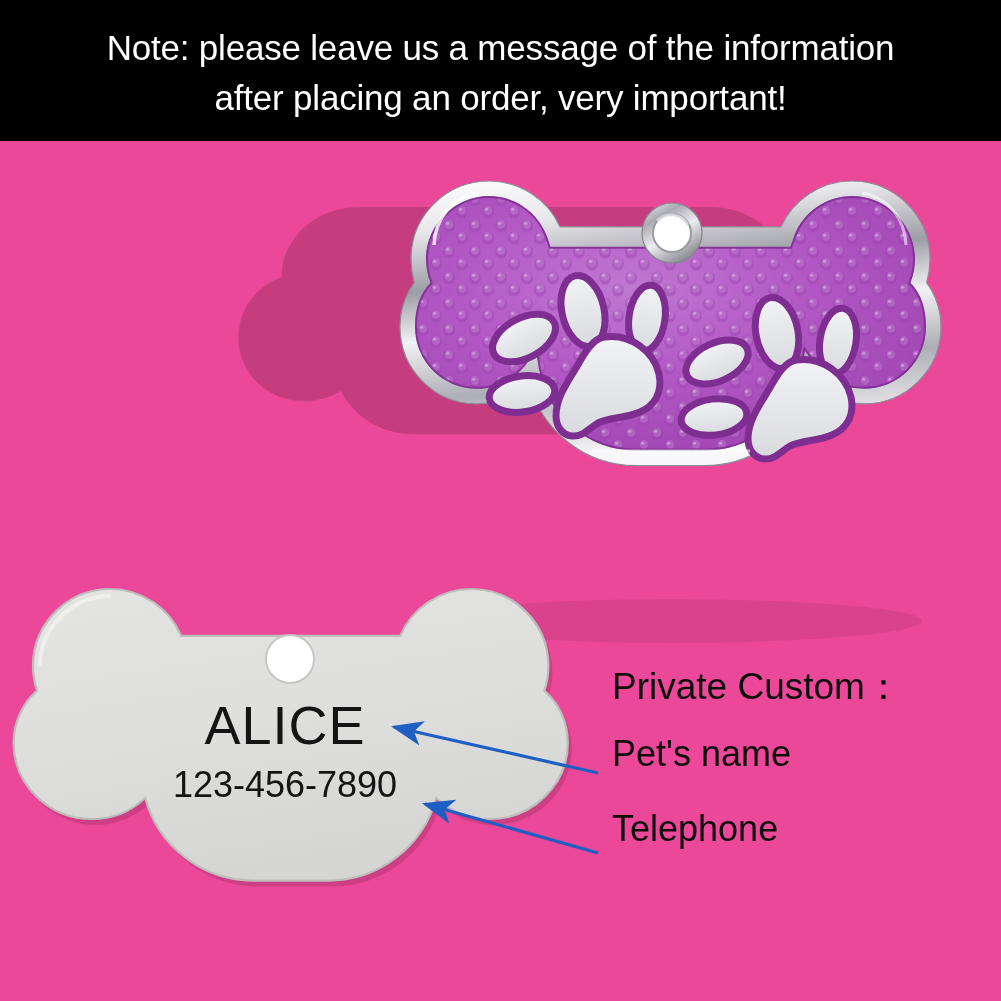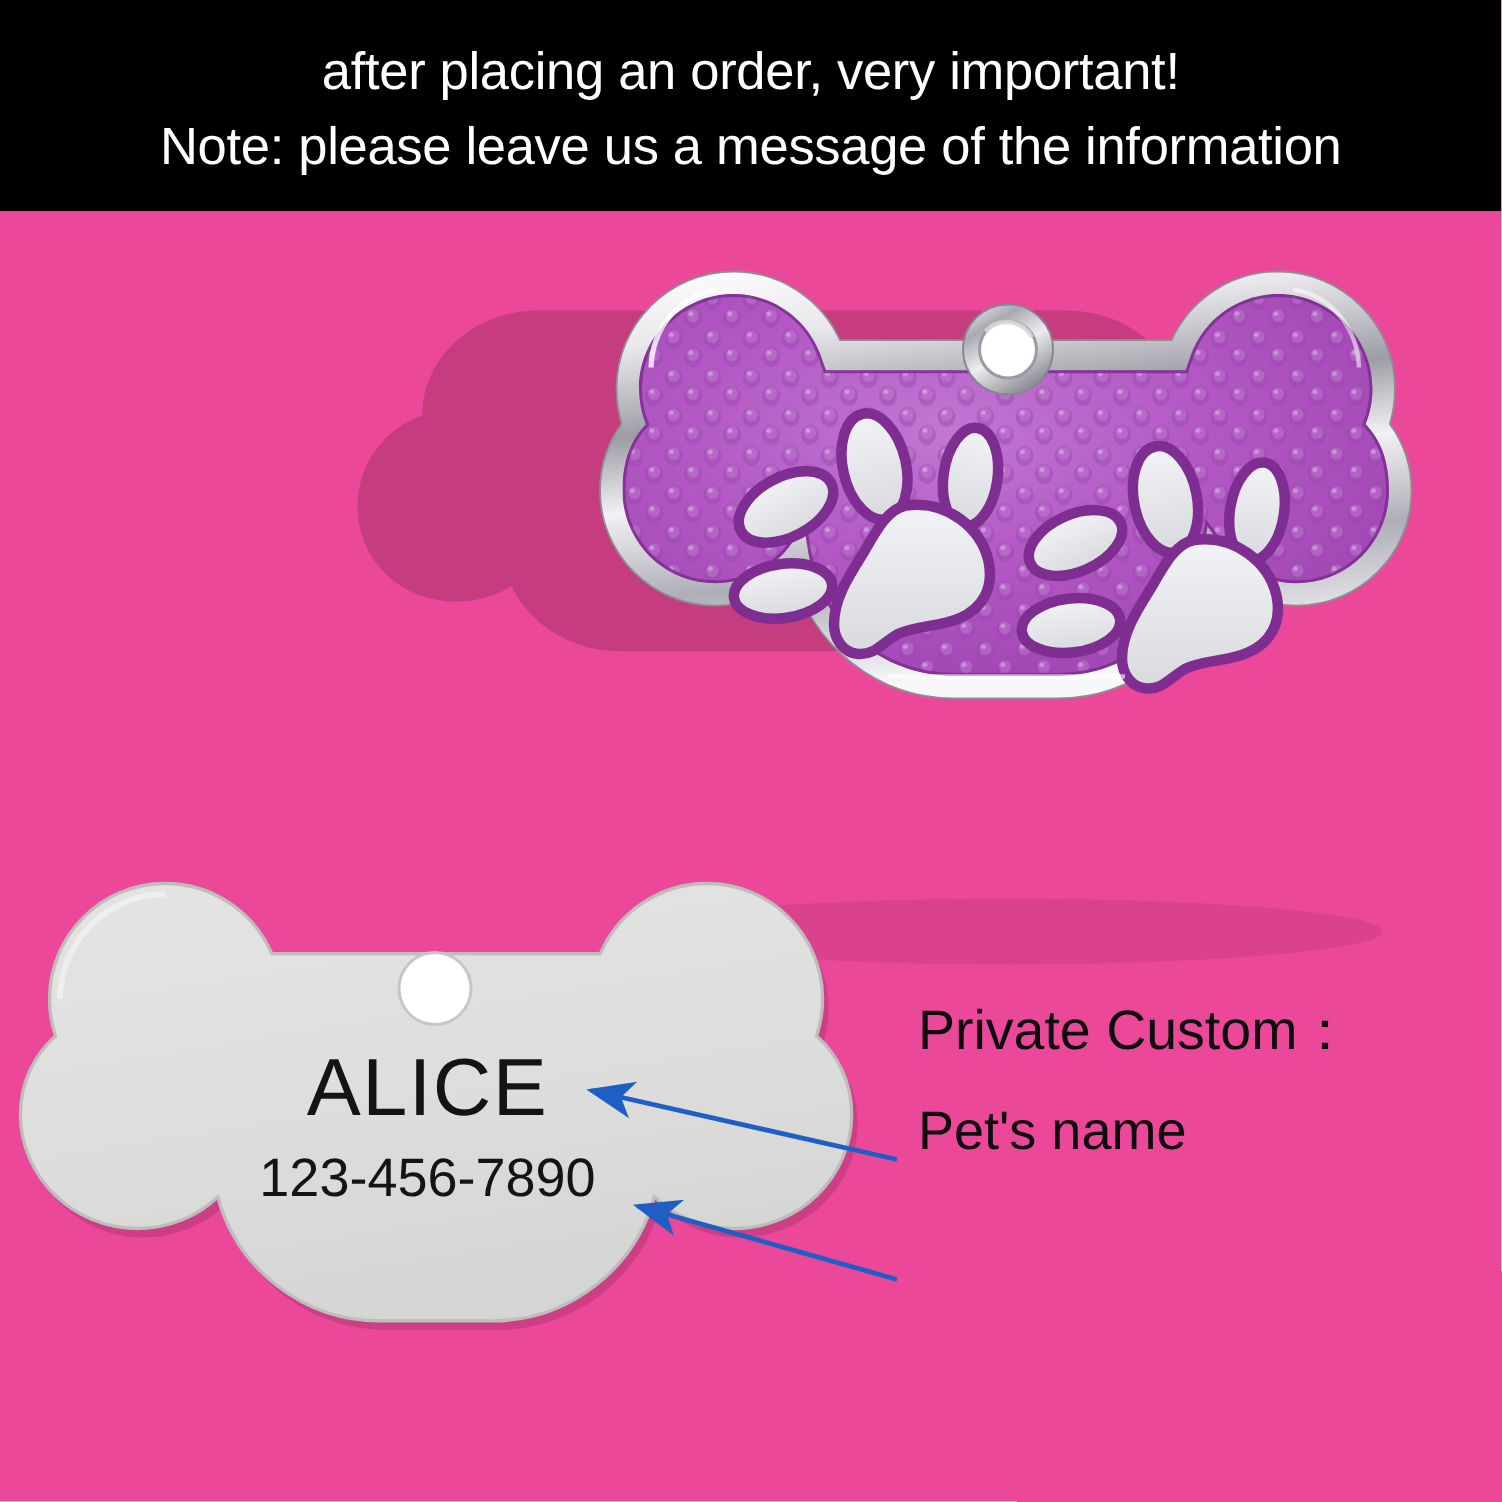--- a/index.html
+++ b/index.html
@@ -106,22 +106,22 @@
     line-height: 38px;
     white-space: nowrap;
   }
   #annotation-pet-name { margin-top: 26px; }
   #annotation-telephone { margin-top: 37px; }
 </style>
 </head>
 <body>
 
 <div id="note-banner">
+  <div class="note-line">Note: please leave us a message of the information</div>
   <div class="note-line">after placing an order, very important!</div>
-  <div class="note-line">Note: please leave us a message of the information</div>
 </div>
 
 <div id="artwork-stage">
 
   <svg class="svg-layer" viewBox="0 0 1001 860" xmlns="http://www.w3.org/2000/svg">
     <defs>
 
       <radialGradient id="enamelGrad" cx="42%" cy="36%" r="78%">
         <stop offset="0%" stop-color="#c078d2"></stop>
         <stop offset="45%" stop-color="#b258c4"></stop>
@@ -557,15 +557,16 @@
   </svg>
 
   <div id="gray-tag-text">
     <div id="pet-name-engraving">ALICE</div>
     <div id="pet-phone-engraving">123-456-7890</div>
   </div>
 
   <div id="annotation-block">
     <div id="private-custom-heading">Private Custom：</div>
     <div id="annotation-pet-name" class="annotation-item">Pet's name</div>
+    <div id="annotation-telephone" class="annotation-item">Telephone</div>
   </div>
 
 </div>
 
 </body></html>

